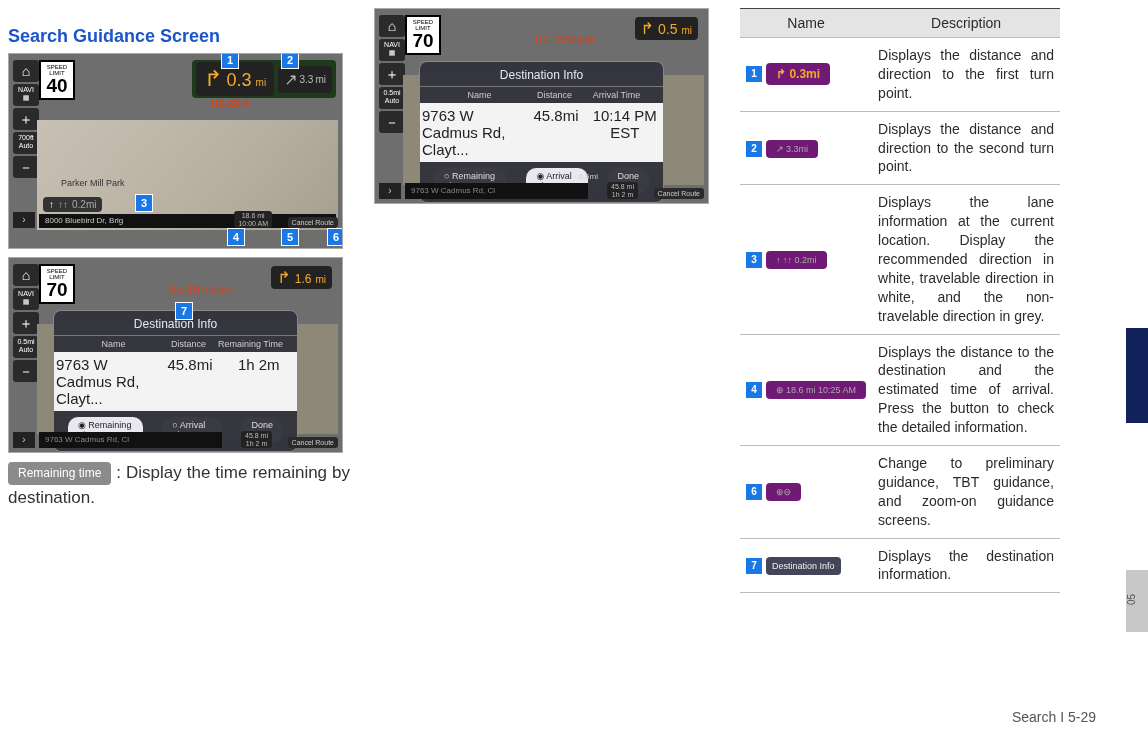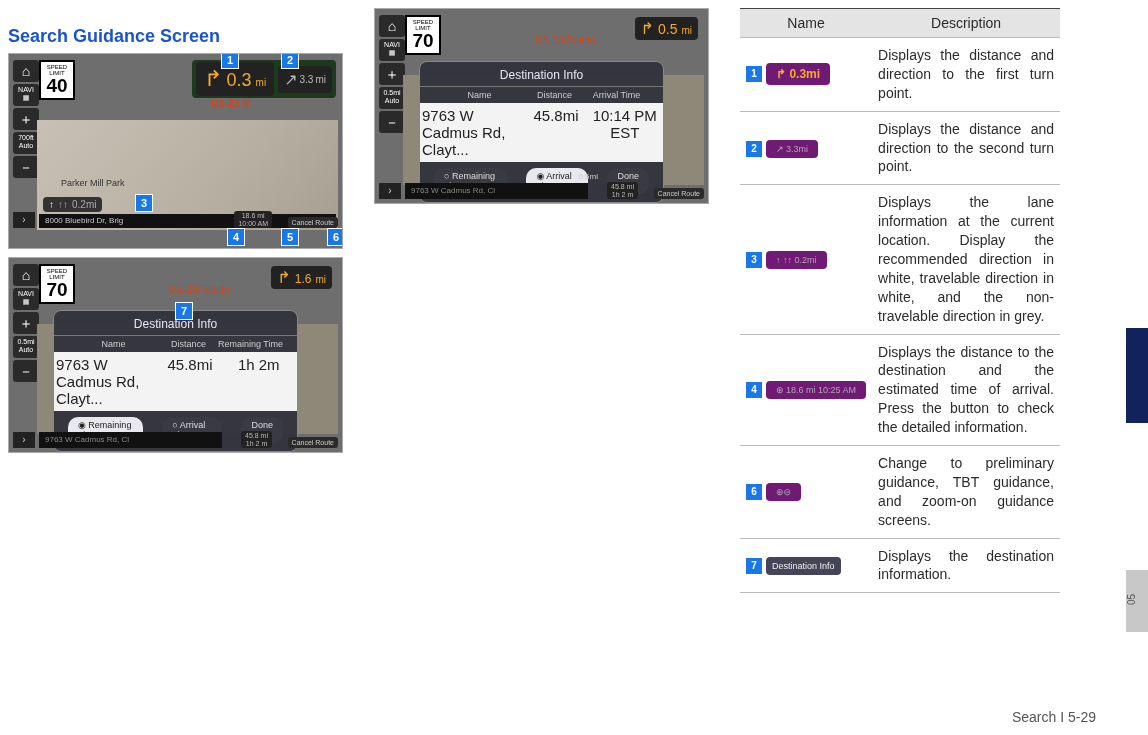--- a/index.html
+++ b/index.html
@@ -330,20 +330,23 @@
         <span>9763 W Cadmus Rd, Cl</span>
       </div>
       <div class="dist-readout">
         <span>45.8 mi</span><br>
         <span>1h  2 m</span>
       </div>
       <div class="cancel-btn-ss">Cancel Route</div>
       <div class="callout" style="top:44px;left:166px">7</div>
     </div>
 
+    <p class="body-text">
+      <span class="pill-btn">Remaining time</span><span> : Display the time remaining by destination.</span>
+    </p>
   </div>
 
   <div class="col">
 
     <div class="screenshot ss3">
       <div class="side-btns">
         <div class="sbtn">⌂</div>
         <div class="sbtn" style="font-size:7px;line-height:1.1;padding-top:2px">NAVI<br>▦</div>
         <div class="sbtn">＋</div>
         <div class="sbtn" style="font-size:7px;line-height:1.1;padding-top:2px">0.5mi<br>Auto</div>

